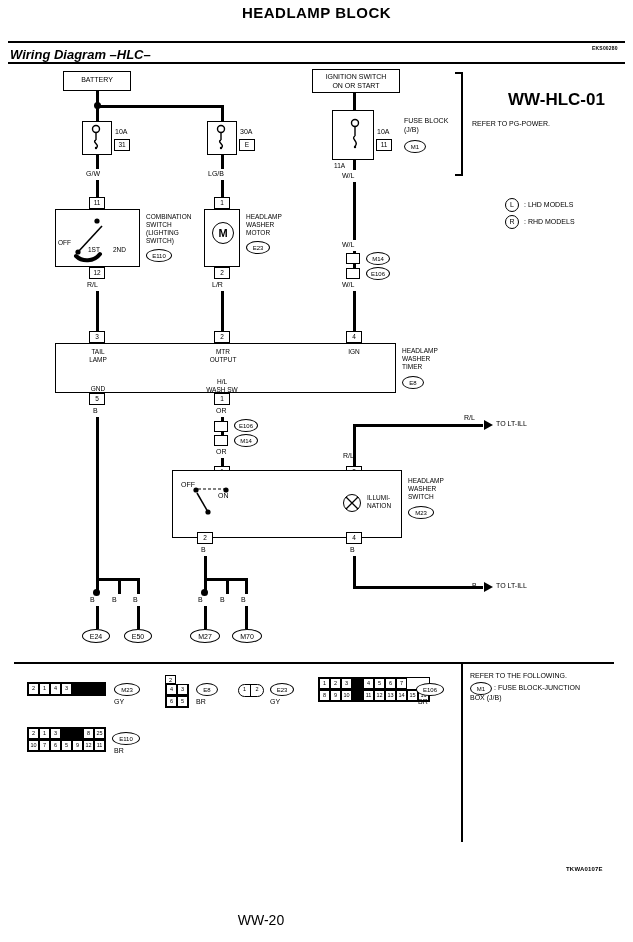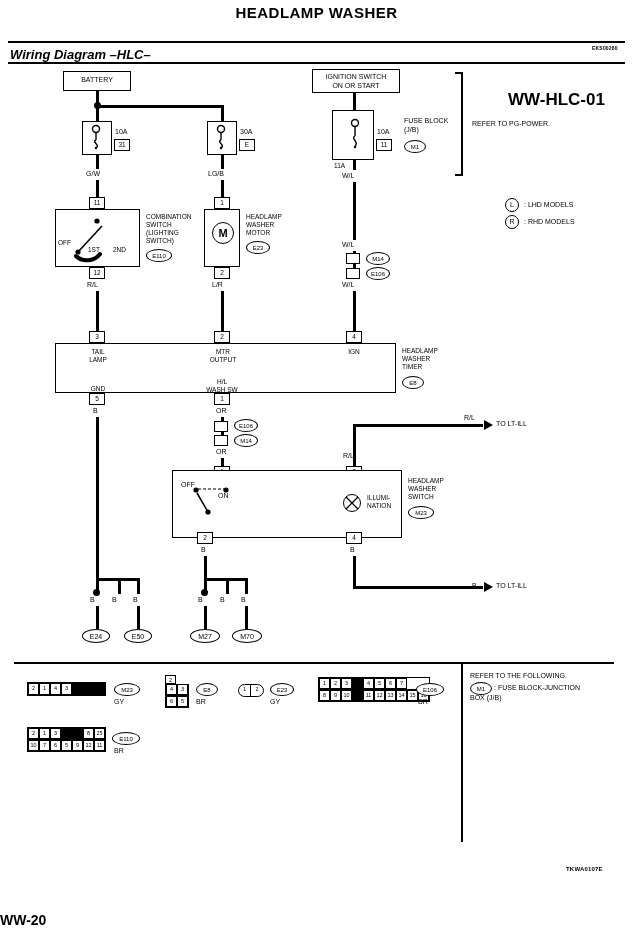--- a/index.html
+++ b/index.html
@@ -19,30 +19,30 @@
   .ctr{text-align:center;}
   .wire{background:#000;}
   .w3{width:3px;}
   .h3{height:3px;}
   .dot{width:7px;height:7px;border-radius:50%;background:#000;}
   .conn{border:1.5px solid #000;background:#fff;box-sizing:border-box;font-size:6.5px;text-align:center;line-height:9px;}
   .oval{border:1.2px solid #000;border-radius:50%;box-sizing:border-box;font-size:6px;text-align:center;background:#fff;}
   .circ{border:1.5px solid #000;border-radius:50%;box-sizing:border-box;background:#fff;text-align:center;}
   .fuse-box{border:1.5px solid #000;background:#fff;box-sizing:border-box;}
   .gridcell{border:1px solid #000;box-sizing:border-box;font-size:5.5px;text-align:center;line-height:8px;float:left;}
-  .footer{bottom:14px;left:0;width:522px;font-size:14px;font-weight:bold;}
+  .footer{bottom:14px;left:0;width:522px;text-align:center;font-size:14px;font-weight:normal;}
   .arrow{width:0;height:0;border-top:5px solid transparent;border-bottom:5px solid transparent;border-left:9px solid #000;}
   .bracket{border:2px solid #000;border-left:none;box-sizing:border-box;}
 </style>
 </head>
 <body>
 
 <div class="page">
 
-  <div class="abs title">HEADLAMP WASHER</div>
+  <div class="abs title">HEADLAMP BLOCK</div>
 
   <div class="abs rule hline" style="top:41px;left:8px;width:617px;"></div>
 
   <div class="abs sec-label" style="top:47px;left:10px;">Wiring Diagram –HLC–</div>
   <div class="abs code-tiny" style="top:45px;left:592px;">EKS00280</div>
 
   <div class="abs rule hline" style="top:62px;left:8px;width:617px;"></div>
 
   <div class="abs ww" style="top:65px;left:508px;margin-top:25px;">WW-HLC-01</div>
 

